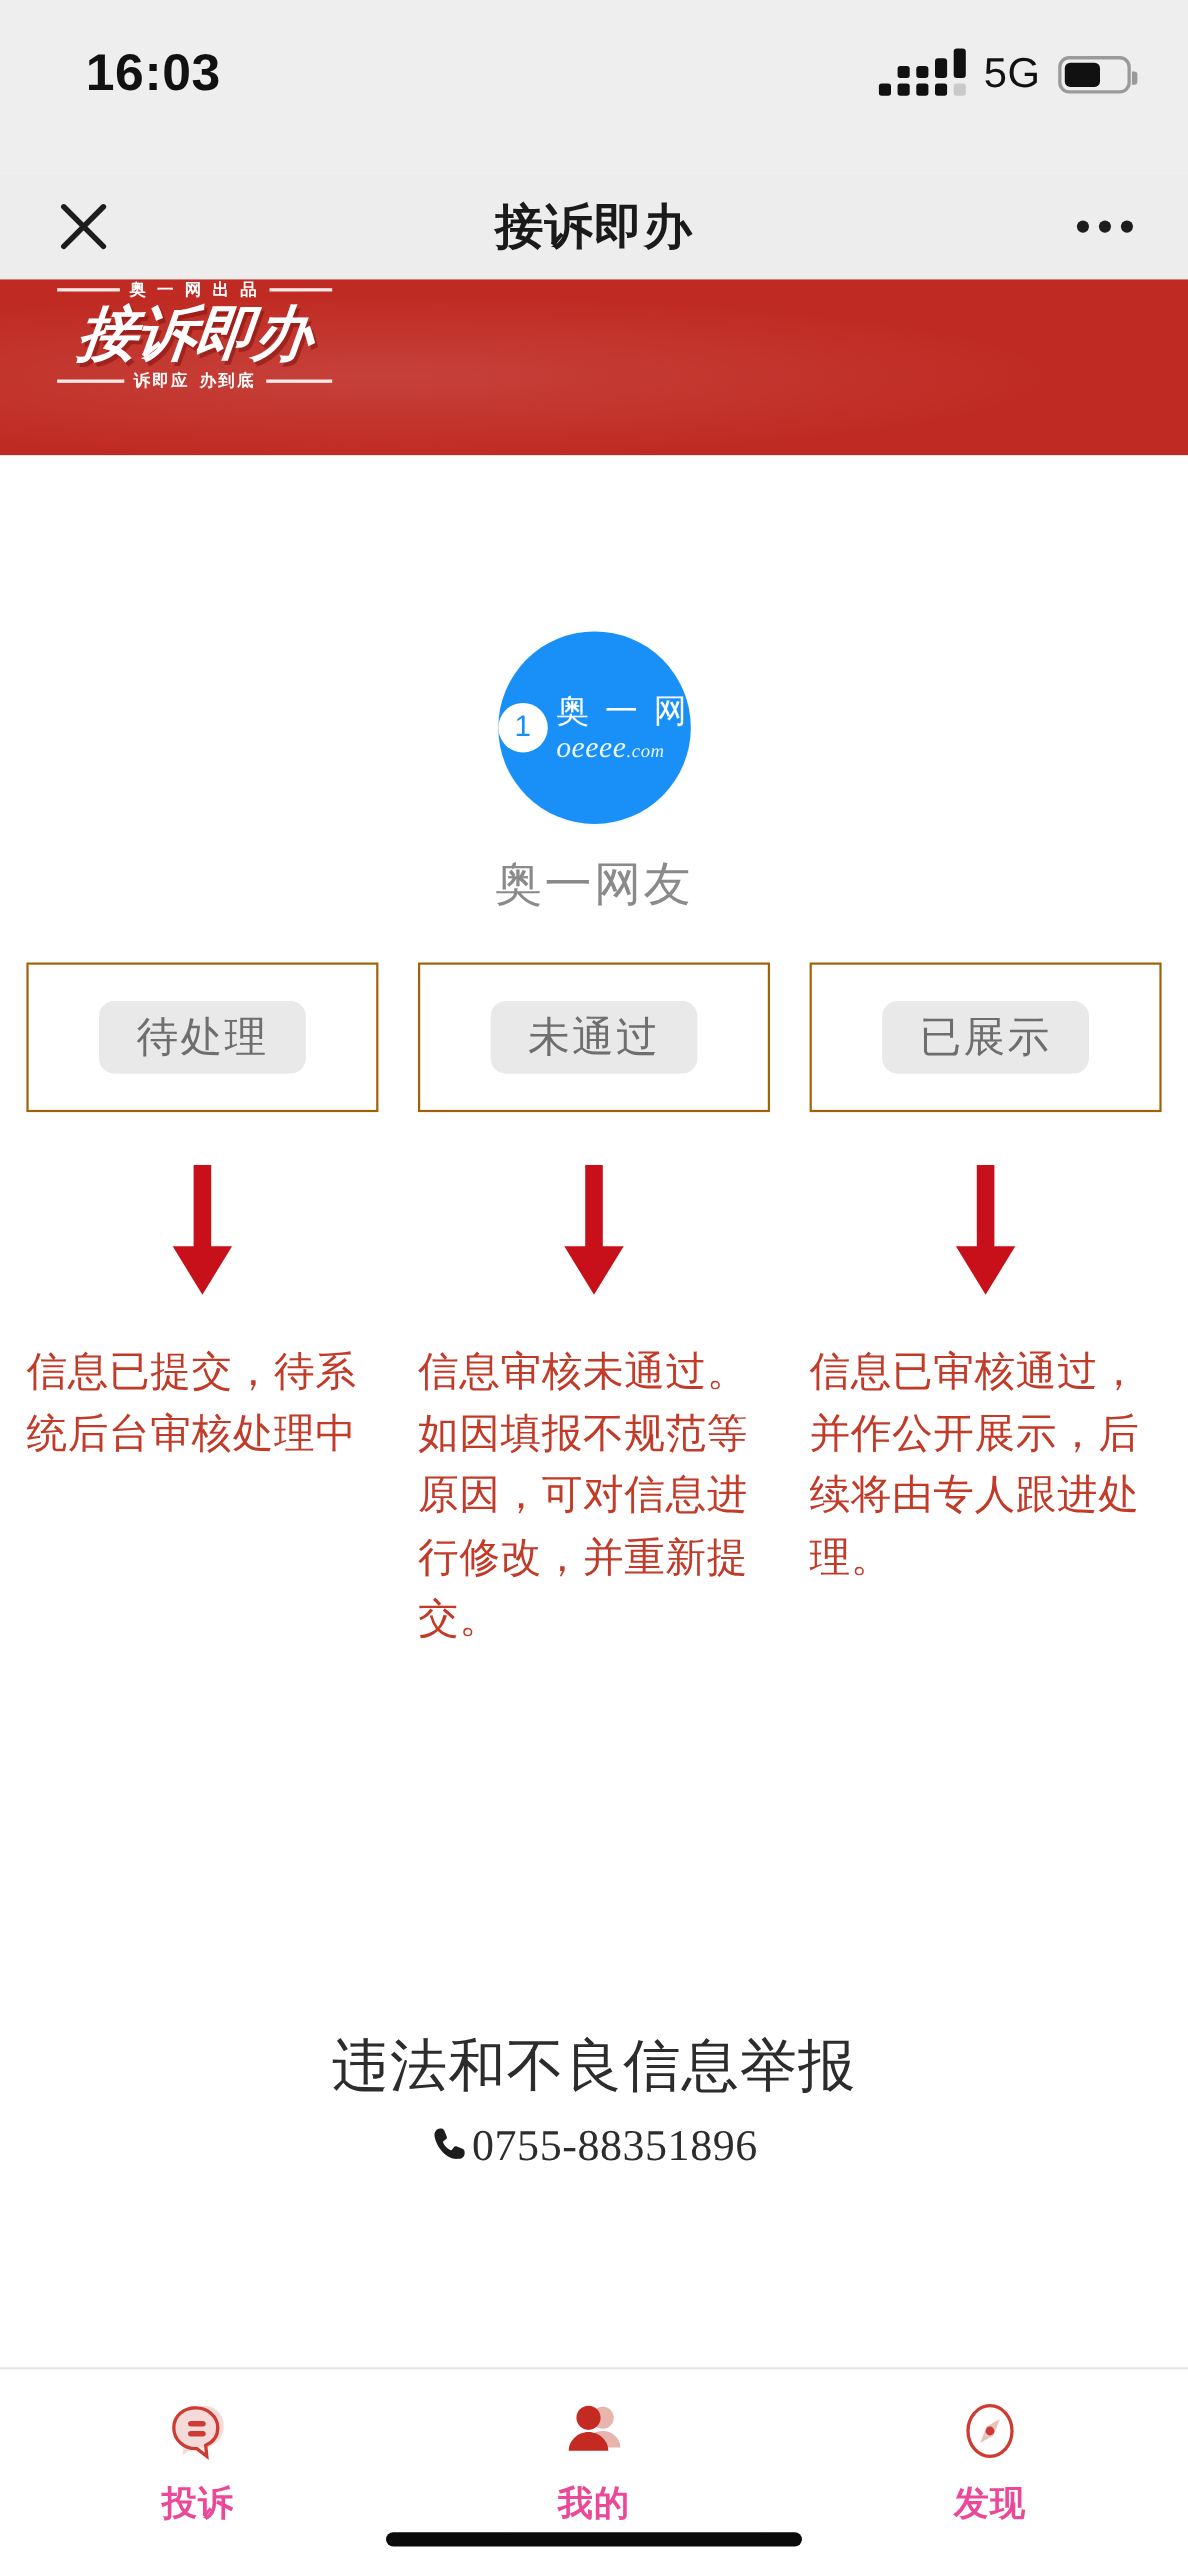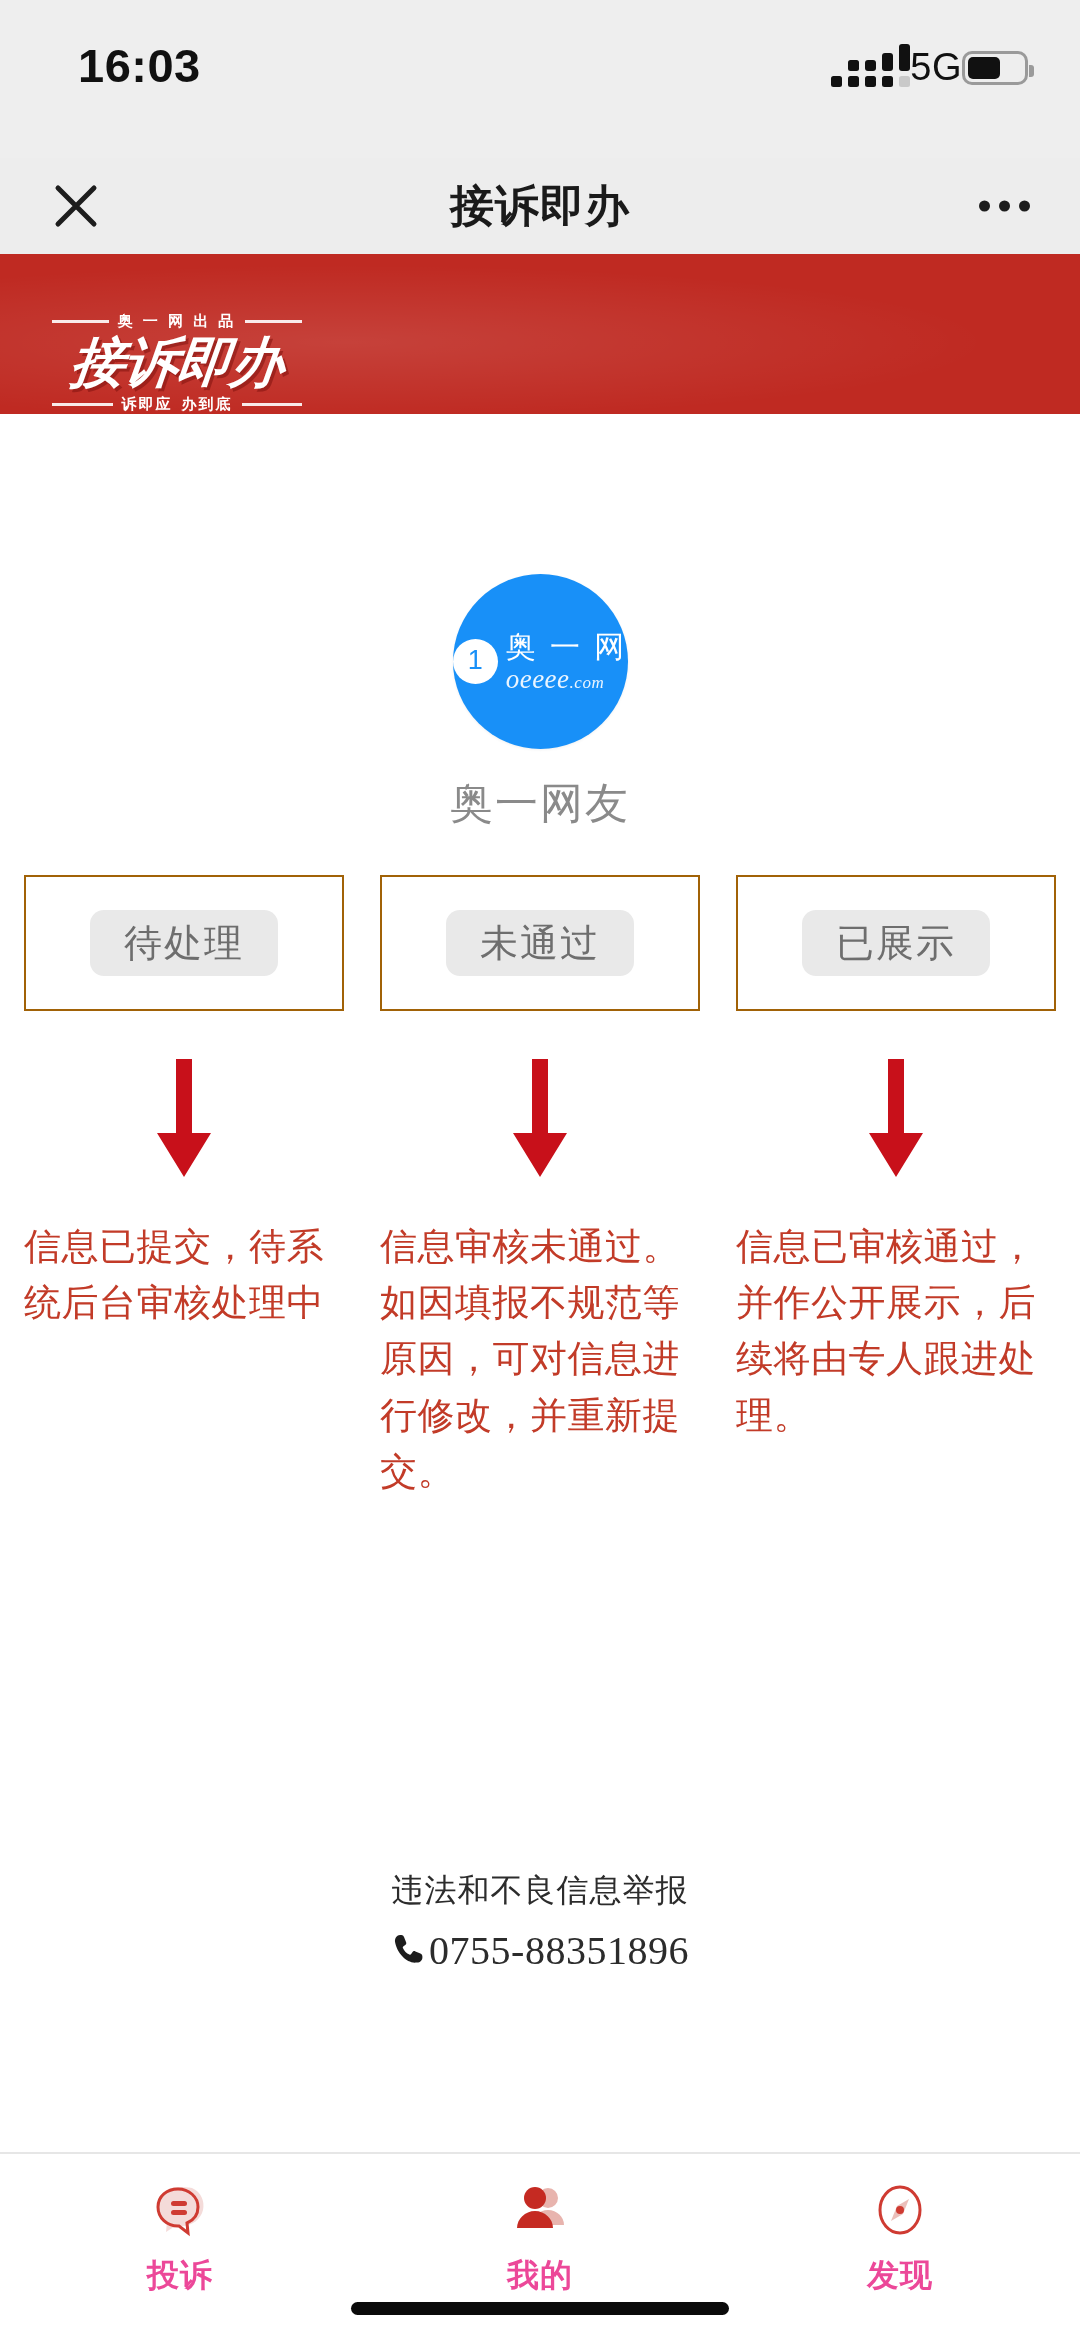--- a/index.html
+++ b/index.html
@@ -15,21 +15,21 @@
   
   .statusbar {
     height:158px; background:#eeeeee; position:relative; flex:0 0 auto;
   }
   .sb-time {
     position:absolute; left:78px; top:38px;
     font-size:47px; font-weight:700; color:#111; letter-spacing:0.5px;
   }
   .sb-right {
     position:absolute; right:52px; top:46px;
-    display:flex; align-items:center; justify-content:flex-end;
+    display:flex; align-items:center; gap:16px;justify-content:flex-end;
   }
   .signal { display:flex; align-items:flex-end; gap:6px; height:38px; }
   .signal .col { display:flex; flex-direction:column; justify-content:flex-end; gap:5px; }
   .signal .dot { width:11px; height:11px; border-radius:2.5px; background:#111; }
   .signal .bar { width:11px; border-radius:3px; background:#111; }
   .signal .b1 { height:11px; }
   .signal .b2 { height:18px; }
   .signal .b3 { height:27px; }
   .signal .dim { background:#c9c9c9; }
   .sb-net { font-size:38px; font-weight:500; color:#111; letter-spacing:0.5px; }
@@ -50,21 +50,21 @@
   .nav-title { font-size:44px; font-weight:700; color:#1a1a1a; letter-spacing:1px; }
   .nav-more {
     position:absolute; right:50px; top:50%; transform:translateY(-50%);
     display:flex; gap:9px; align-items:center;
   }
   .nav-more i { width:11px; height:11px; border-radius:50%; background:#1d1d1d; display:block; }
 
   
   .banner {
     height:160px; background:#bf2a22; flex:0 0 auto;
-    display:flex; align-items:flex-end; position:relative; overflow:hidden;
+    display:flex; align-items:flex-start; position:relative; overflow:hidden;
   }
   .banner:before{
     content:""; position:absolute; inset:0;
     background:radial-gradient(ellipse at 32% 55%, rgba(255,255,255,0.11), rgba(255,255,255,0) 62%);
   }
   .logo-wrap {
     margin-left:52px; position:relative; z-index:2;
     display:flex; flex-direction:column; align-items:center; width:250px;
   }
   .logo-top, .logo-bottom {
@@ -126,21 +126,21 @@
   .arrow svg { display:block; width:60px; height:120px; }
   .desc {
     margin-top:40px; width:100%; color:#c23b28; font-size:37px;
     line-height:1.52; letter-spacing:0.5px; text-align:left;
   }
 
   .footer {
     position:absolute; left:0; right:0; bottom:178px;
     display:flex; flex-direction:column; align-items:center; gap:14px;
   }
-  .footer .report { font-size:32px; color:#2c2c2c; letter-spacing:1px; }
+  .footer .report { font-size:52px; color:#2c2c2c; letter-spacing:1px; }
   .footer .tel { display:flex; align-items:center; }
   .footer .tel .num {
     font-size:40px; color:#2c2c2c; letter-spacing:0.5px;
     font-family:"Liberation Serif","DejaVu Serif",serif;
   }
   .phone-icon svg { display:block; width:38px; height:38px; }
 
   
   .tabbar {
     height:185px; background:#fff; border-top:2px solid #e6e6e6;

